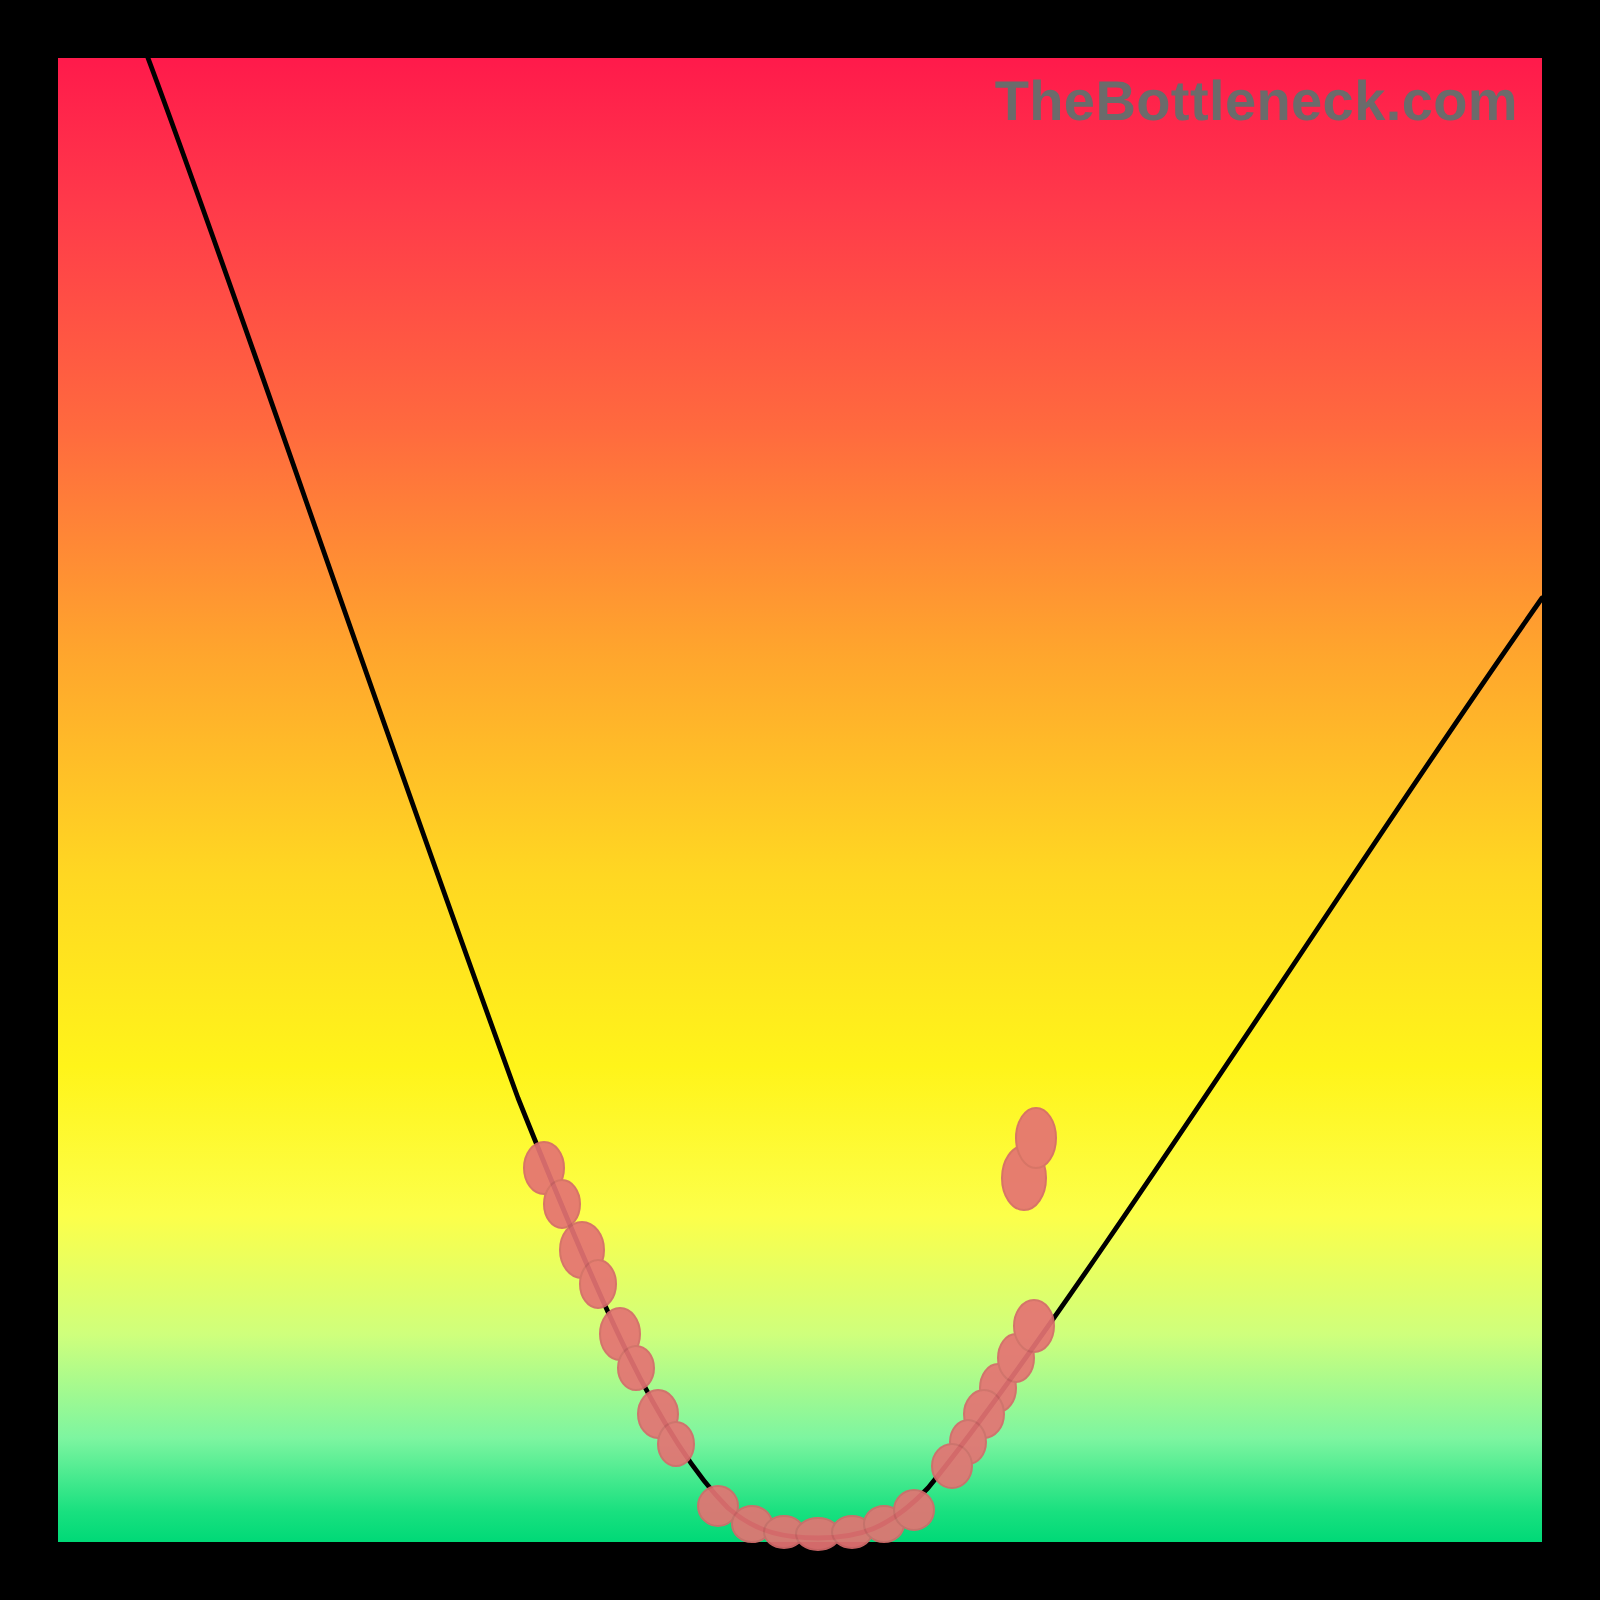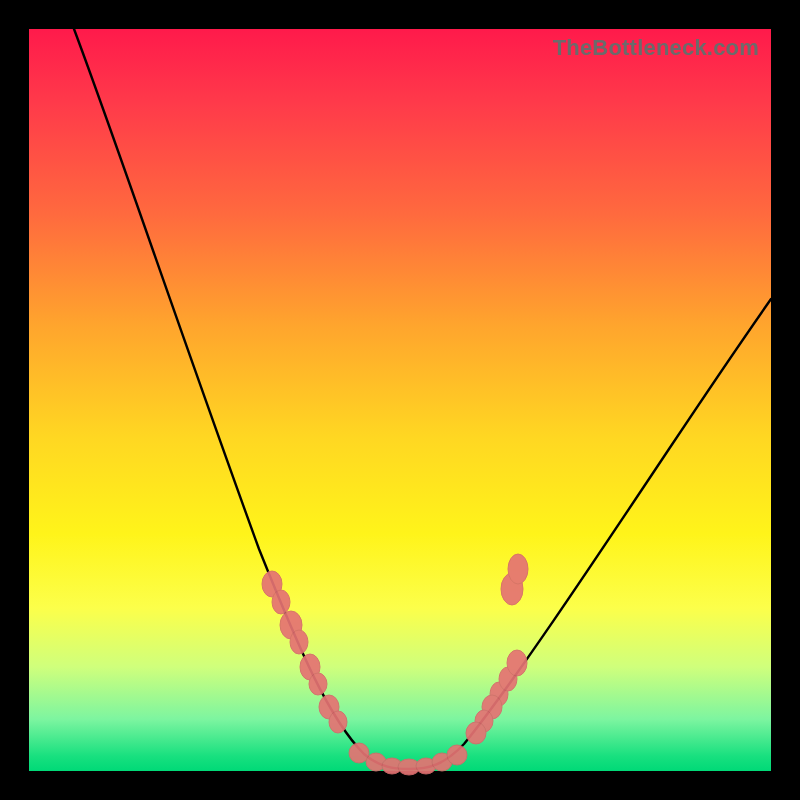--- a/index.html
+++ b/index.html
@@ -34,21 +34,21 @@
       #cfff7c 86%,
       #7df5a0 93%,
       #18e07f 98%,
       #00d977 100%
     );
   }
   .watermark {
     position: absolute;
     top: 6px;
     right: 12px;
-    font-size: 22px;
+    font-size: 28px;
     font-weight: 600;
     color: #6b6b6b;
     letter-spacing: 0.2px;
     user-select: none;
   }
   svg.overlay {
     position: absolute;
     left: 0;
     top: 0;
     width: 742px;

